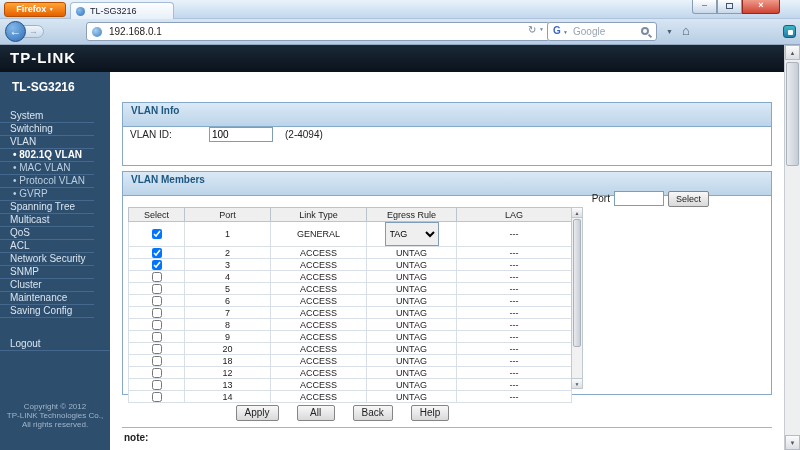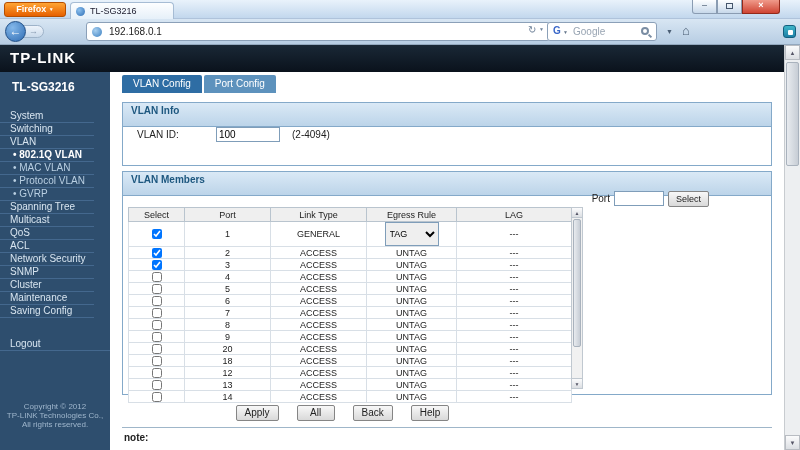--- a/index.html
+++ b/index.html
@@ -82,21 +82,21 @@
     background:#5D92BD; border-radius:2px 2px 0 0; cursor:pointer; }
   .tab-btn.active { background:#2E6DA4; }
 
   .box { position:absolute; left:12px; width:650px; border:1px solid #84A9C9; background:#fff; }
   .box-title { height:24px; background:linear-gradient(#DAE9F6,#BCD4E9); color:#1D577F;
     font-size:10px; font-weight:bold; line-height:16px; padding-left:8px;
     border-bottom:1px solid #84A9C9; }
   #vlan-info-box { top:30px; height:64px; }
   #vlan-members-box { top:99px; height:224px; }
 
-  .form-row { position:absolute; left:14px; font-size:10px; color:#222; }
+  .form-row { position:absolute; left:7px; font-size:10px; color:#222; }
   .form-label { display:inline-block; width:79px; }
   .form-input { width:64px; height:15px; border:1px solid #7F9DB9; font-size:10px; padding:0 2px;
     font-family:"Liberation Sans", sans-serif; }
   .form-hint { margin-left:12px; }
 
   .port-filter { position:absolute; right:62px; top:19px; font-size:10px; color:#222; }
   .port-input { width:50px; height:15px; border:1px solid #7F9DB9; font-size:10px; margin:0 4px;
     font-family:"Liberation Sans", sans-serif; }
   .bevel-btn { height:16px; padding:0 7px; font-size:9px; color:#222;
     background:linear-gradient(#F8F8F8,#D9D9D9); border:1px solid #858585; border-radius:2px;
@@ -212,24 +212,20 @@
       </div>
     <div class="menu-item logout">Logout</div>
     <div class="copyright" id="copyright">
         <div>Copyright © 2012</div>
         <div>TP-LINK Technologies Co.,</div>
         <div>All rights reserved.</div>
       </div>
   </div>
 
   <div class="main">
-    <div class="tabs" id="tabs">
-        <div class="tab-btn active">VLAN Config</div>
-        <div class="tab-btn">Port Config</div>
-      </div>
 
     <div class="box" id="vlan-info-box">
       <div class="box-title">VLAN Info</div>
       <div class="form-row" style="top:24px;">
         <span class="form-label">VLAN ID:</span><input class="form-input" value="100" style=""><span class="form-hint">(2-4094)</span>
       </div>
     </div>
 
     <div class="box" id="vlan-members-box">
       <div class="box-title">VLAN Members</div>

